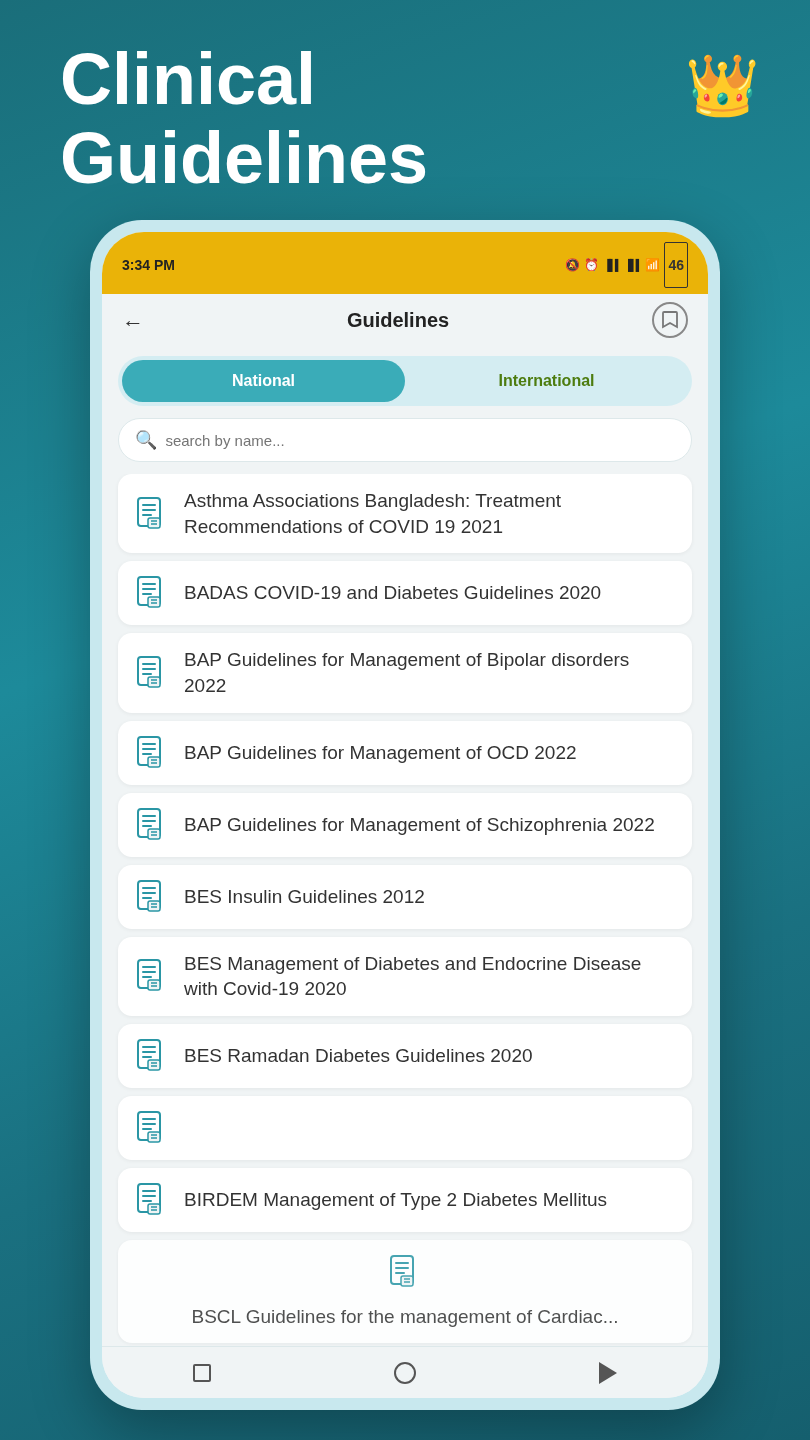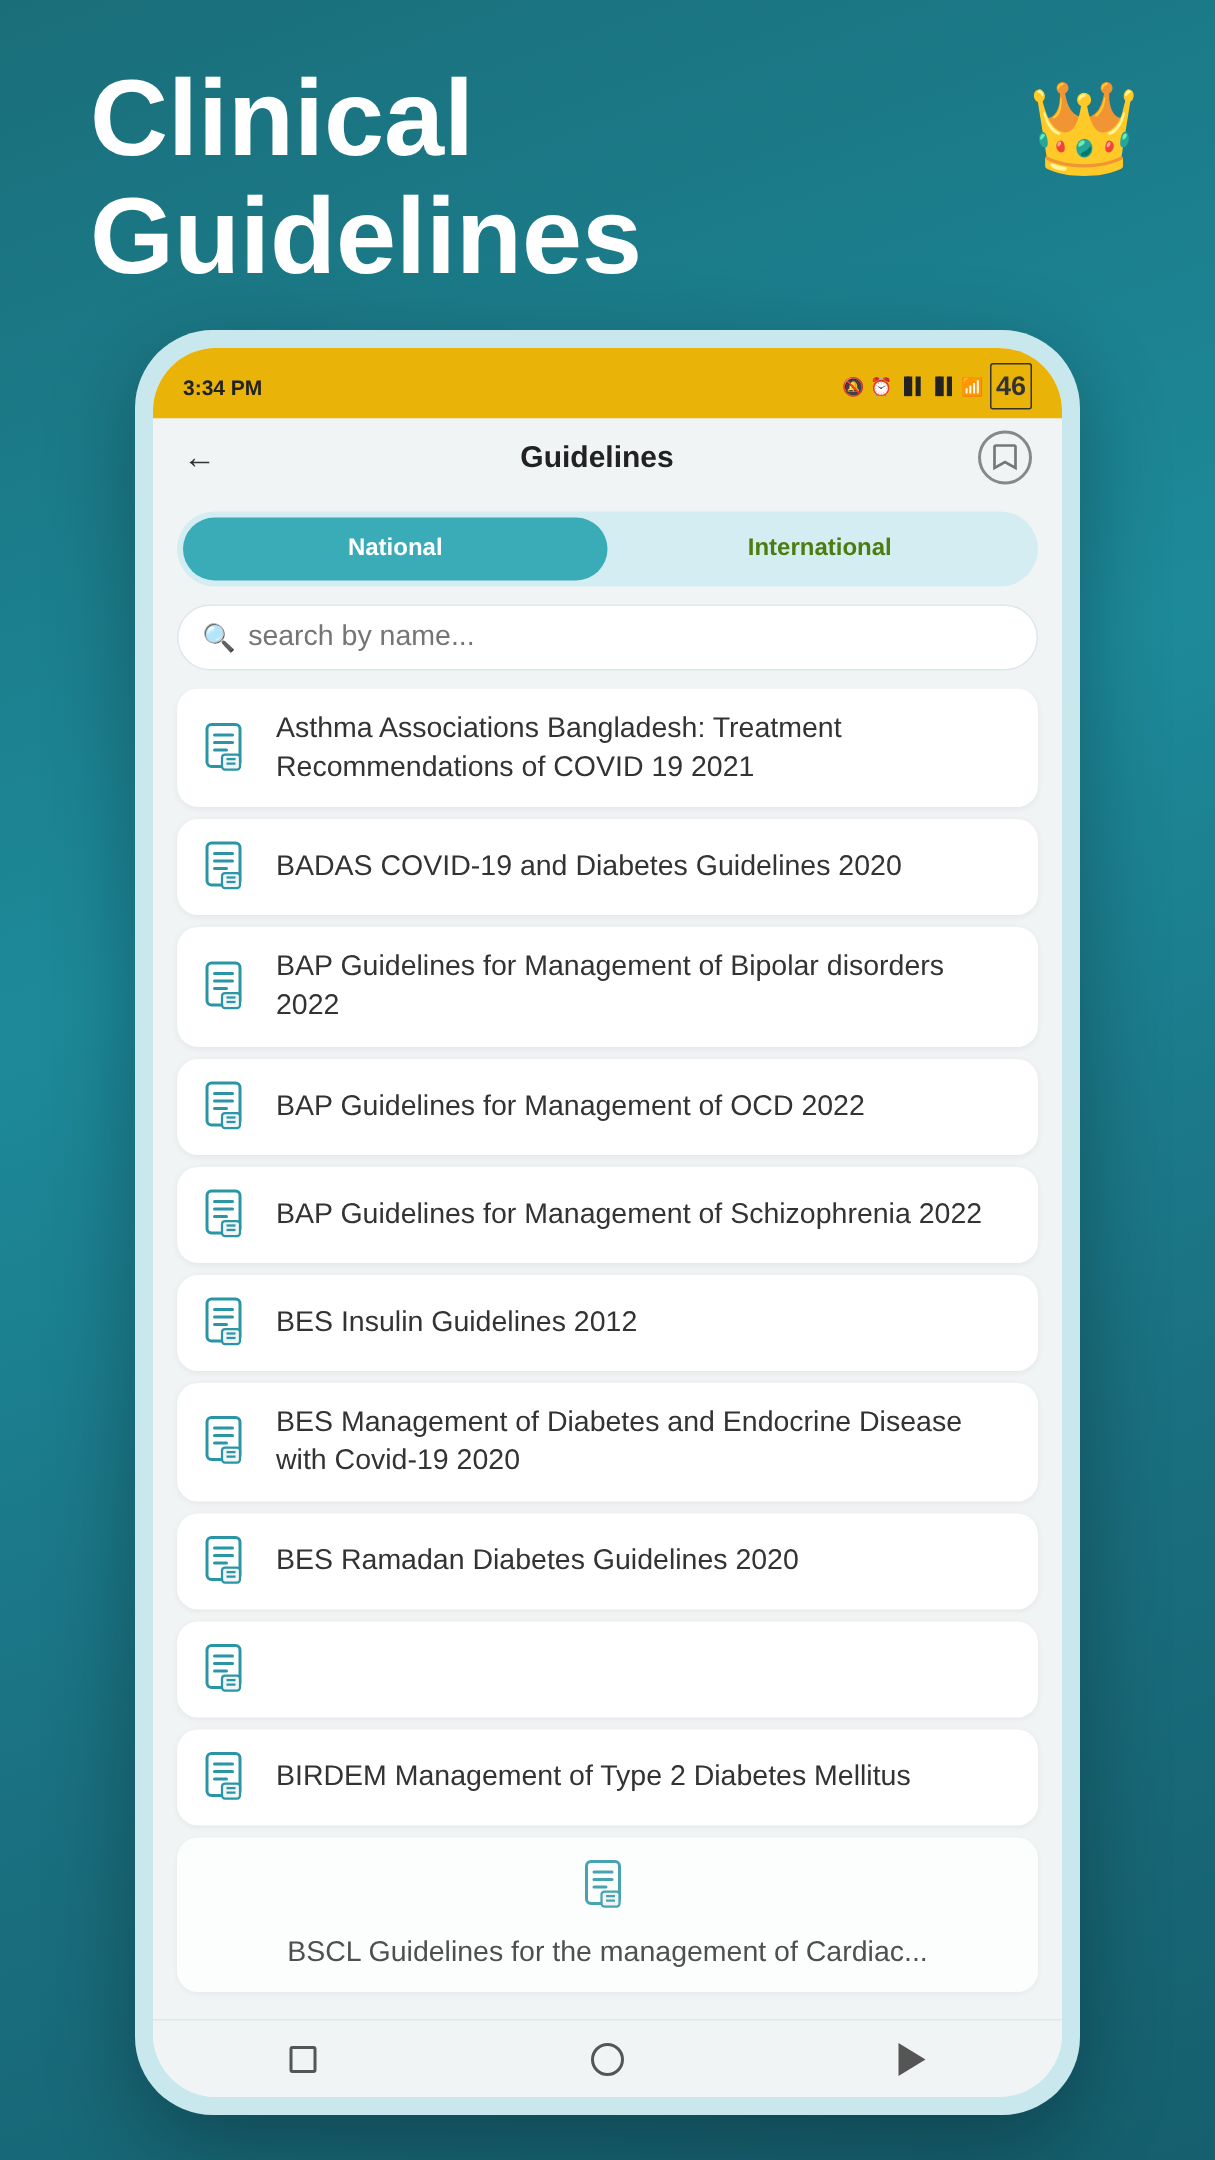--- a/index.html
+++ b/index.html
@@ -157,21 +157,21 @@
 
     .search-icon-span {
       font-size: 18px;
       color: #aaa;
       margin-right: 8px;
     }
 
     .search-input {
       border: none;
       outline: none;
-      font-size: 19px;
+      font-size: 15px;
       color: #15803d;
       background: transparent;
       width: 100%;
     }
 
     
     .guidelines-list {
       flex: 1;
       overflow-y: auto;
       padding: 0 16px 8px 16px;
@@ -268,21 +268,21 @@
   <div class="phone-screen">
 
     <div class="status-bar">
       <span class="status-time">3:34 PM</span>
       <div class="status-icons">
         <span>🔕</span>
         <span>⏰</span>
         <span style="font-size:11px; font-family:monospace; font-weight:700; letter-spacing:-1px;">▐▌▌</span>
         <span style="font-size:11px; font-family:monospace; font-weight:700; letter-spacing:-1px;">▐▌▌</span>
         <span>📶</span>
-        <span style="font-size:18px; border:1.5px solid #333; border-radius:2px; padding:4px 3px; font-weight:700; color:#333;">46</span>
+        <span style="font-size:14px; border:1.5px solid #333; border-radius:2px; padding:14px 3px; font-weight:700; color:#333;">46</span>
       </div>
     </div>
 
     <div class="app-header">
       <div class="back-btn">←</div>
       <div class="header-title">Guidelines</div>
       <div class="bookmark-btn">
         <svg width="18" height="20" viewBox="0 0 18 20" fill="none" xmlns="http://www.w3.org/2000/svg">
           <path d="M3 2h12a1 1 0 011 1v14l-7-4-7 4V3a1 1 0 011-1z" stroke="#777" stroke-width="1.8" fill="none"></path>
         </svg>

